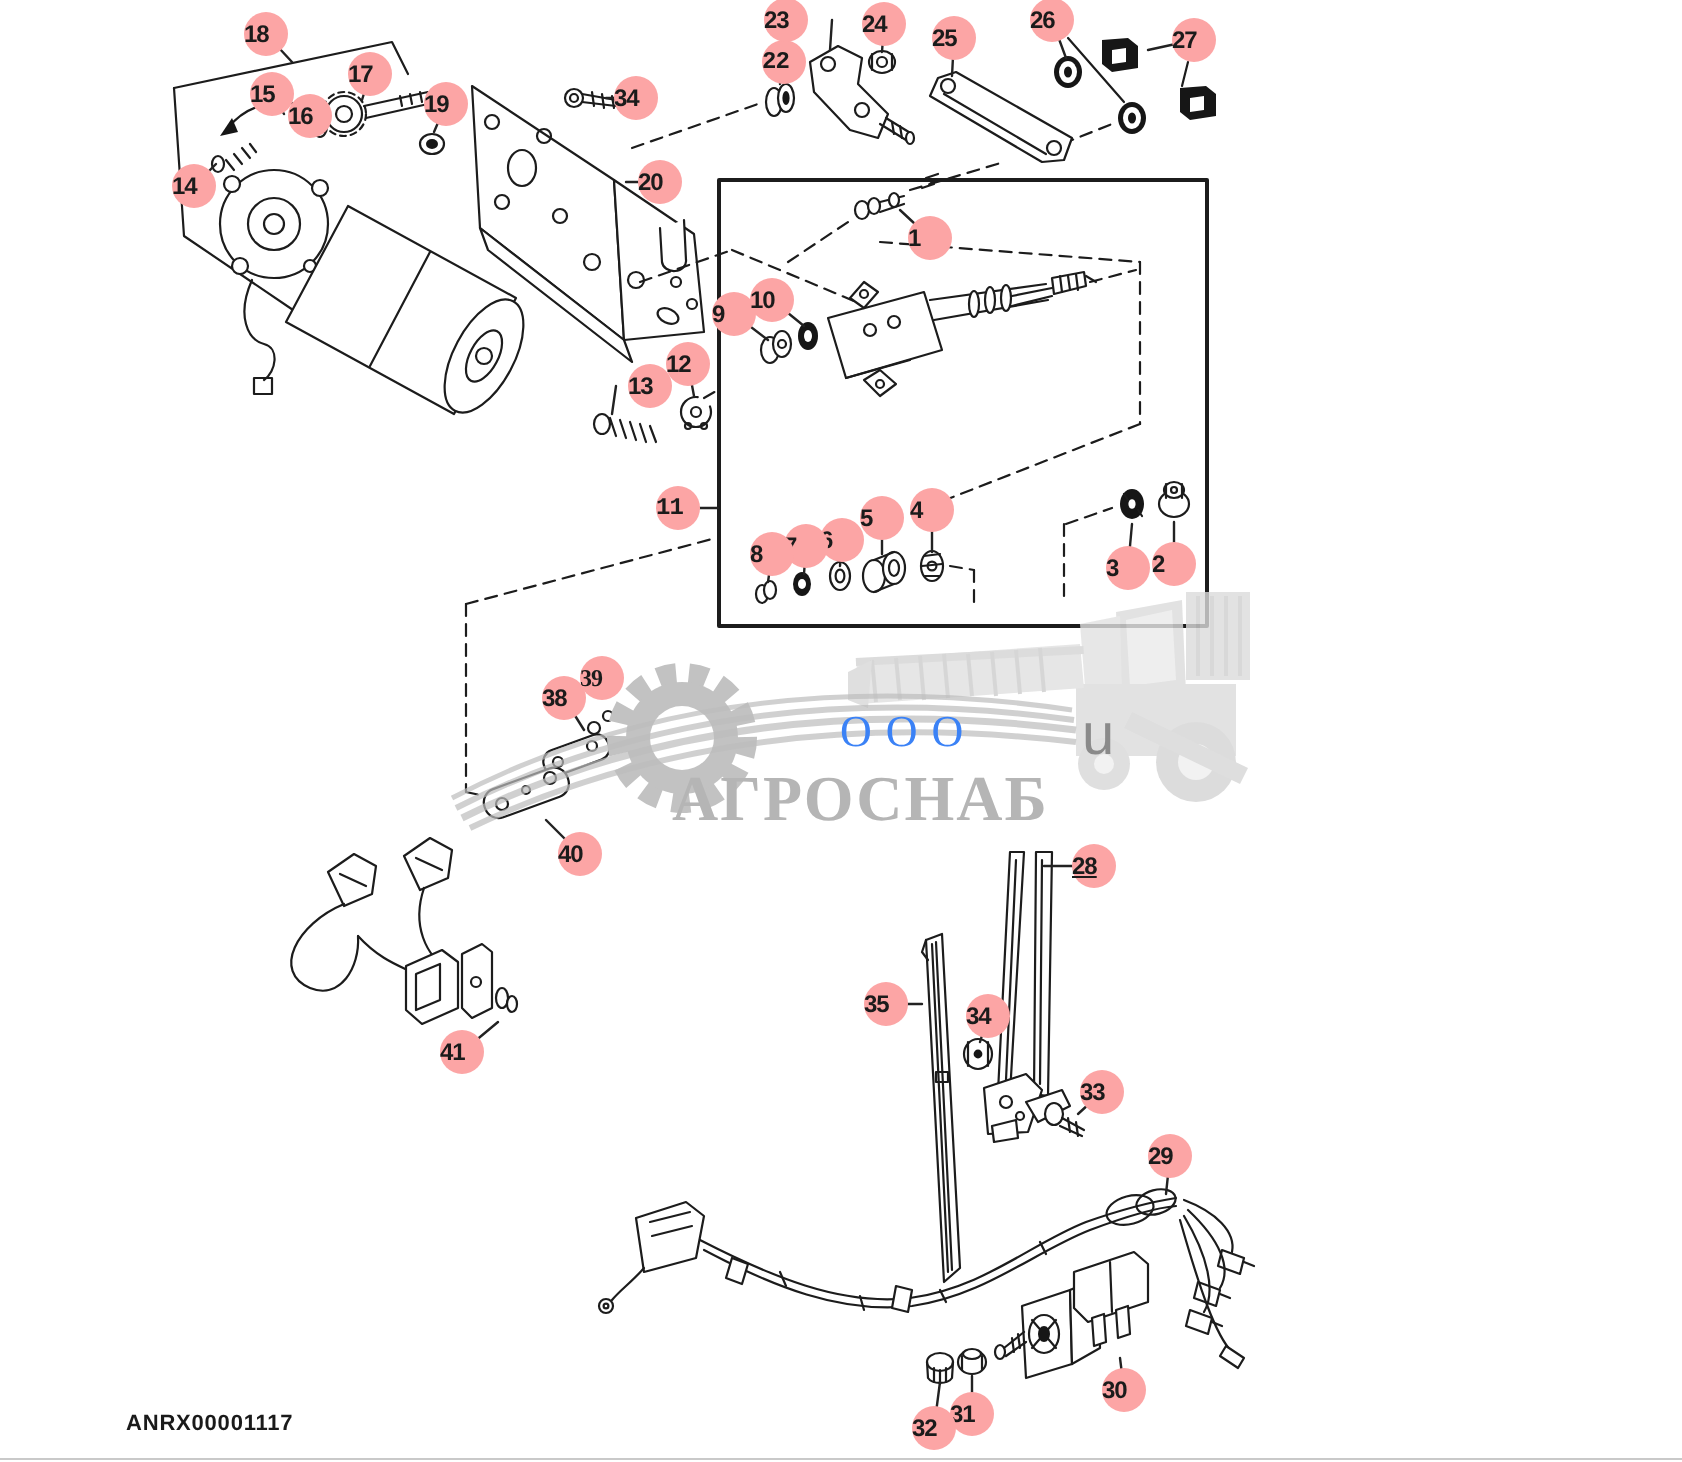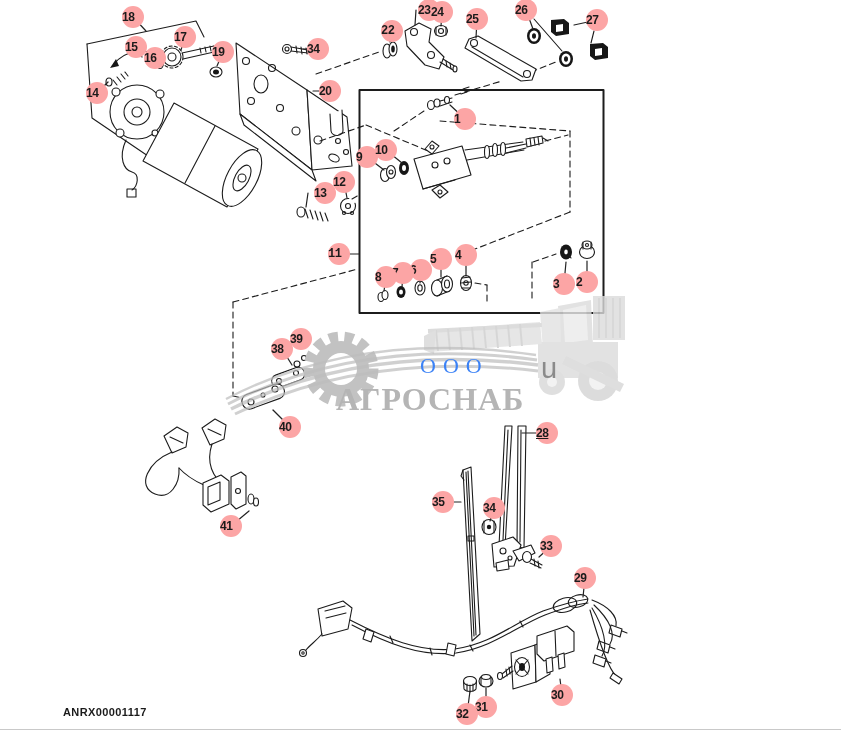--- a/index.html
+++ b/index.html
@@ -1,20 +1,20 @@
 <!DOCTYPE html>
 <html><head>
 <meta charset="utf-8">
 <style>
   html,body{margin:0;padding:0;background:#fff;}
   #stage{position:relative;width:841px;height:731px;background:#fff;overflow:hidden;
          font-family:"Liberation Sans",sans-serif;}
   #stage svg{position:absolute;left:0;top:0;}
   #lineart{z-index:1;}
-  #callouts-below{position:absolute;left:0;top:0;width:841px;height:731px;z-index:2;pointer-events:none;}
+  #callouts-below{position:absolute;left:0;top:0;width:841px;height:731px;z-index:2;pointer-events:none;font-family:Liberation Serif, serif;}
   #wmgfx{z-index:3;}
   .wmtext{position:absolute;z-index:4;pointer-events:none;}
   #wm-ooo{left:420px;top:353px;font-family:"Liberation Serif",serif;font-size:22px;
           letter-spacing:7px;color:#3b82f6;}
   #wm-name{left:336px;top:381px;font-family:"Liberation Serif",serif;font-weight:bold;
            font-size:32px;letter-spacing:1px;color:#b5b5b5;}
   #wm-url{left:541px;top:352px;font-size:29px;color:#8a8a8a;}
   #callouts{position:absolute;left:0;top:0;width:841px;height:731px;z-index:5;pointer-events:none;}
   .callout{position:absolute;width:22px;height:22px;border-radius:50%;background:#fca5a5;
            color:#1b1b1b;font-size:12px;line-height:22px;font-weight:bold;text-align:left;
@@ -510,21 +510,21 @@
       <div class="callout" style="left: 314px; top: 182px;">13</div>
       <div class="callout" style="left: 86px; top: 82px;">14</div>
       <div class="callout" style="left: 125px; top: 36px;">15</div>
       <div class="callout" style="left: 144px; top: 47px;">16</div>
       <div class="callout" style="left: 174px; top: 26px;">17</div>
       <div class="callout" style="left: 122px; top: 6px;">18</div>
       <div class="callout" style="left: 212px; top: 41px;">19</div>
       <div class="callout" style="left: 319px; top: 80px;">20</div>
       <div class="callout" style="left: 307px; top: 38px;">34</div>
       <div class="callout" style="left: 381px; top: 20px; font-family: Liberation Mono, monospace;">22</div>
-      <div class="callout" style="left: 382px; top: -1px; margin-left: 36px;">23</div>
+      <div class="callout" style="left: 382px; top: -1px;">23</div>
       <div class="callout" style="left: 431px; top: 1px;">24</div>
       <div class="callout" style="left: 466px; top: 8px;">25</div>
       <div class="callout" style="left: 515px; top: -1px;">26</div>
       <div class="callout" style="left: 586px; top: 9px;">27</div>
       <div class="callout" style="left: 536px; top: 422px; text-decoration: underline;">28</div>
       <div class="callout" style="left: 574px; top: 567px;">29</div>
       <div class="callout" style="left: 551px; top: 684px;">30</div>
       <div class="callout" style="left: 475px; top: 696px;">31</div>
       <div class="callout" style="left: 456px; top: 703px;">32</div>
       <div class="callout" style="left: 540px; top: 535px;">33</div>

